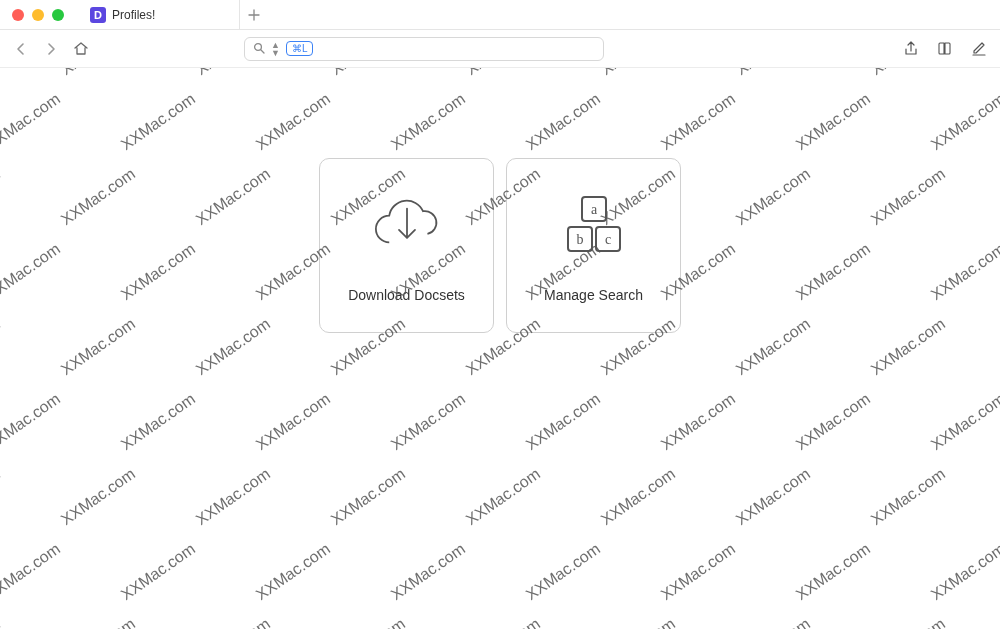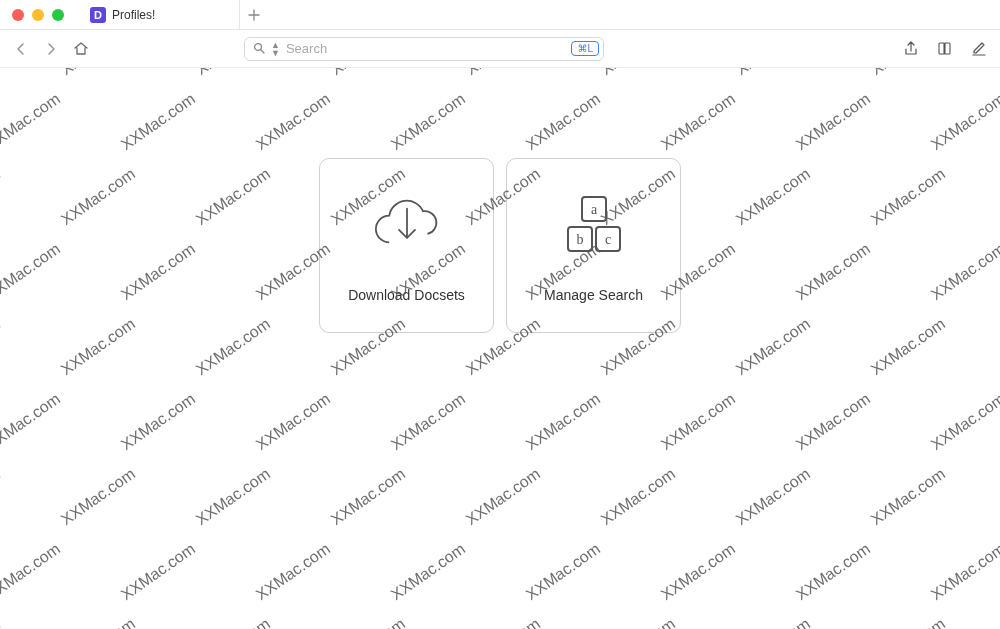--- a/index.html
+++ b/index.html
@@ -197,21 +197,20 @@
     <span class="search-icon">
       <svg width="12" height="12" viewBox="0 0 12 12">
           <circle cx="5" cy="5" r="3.4" fill="none" stroke="#8a8a8a" stroke-width="1.3"></circle>
           <path d="M8 8 L11 11" stroke="#8a8a8a" stroke-width="1.3" stroke-linecap="round"></path>
         </svg>
     </span>
     <span class="sort-icon">
         <span>▲</span>
         <span>▼</span>
       </span>
-    <input class="search-input" placeholder="Search" style="">
     <span class="shortcut">⌘L</span>
   </div>
 
   <div class="right-actions">
     <div class="ic">
       <svg width="18" height="18" viewBox="0 0 18 18">
           <path d="M9 11 V2 M6 5 L9 2 L12 5 M4 9 v5 h10 v-5" fill="none" stroke="#555" stroke-width="1.2" stroke-linecap="round" stroke-linejoin="round"></path>
         </svg>
     </div>
     <div class="ic">

